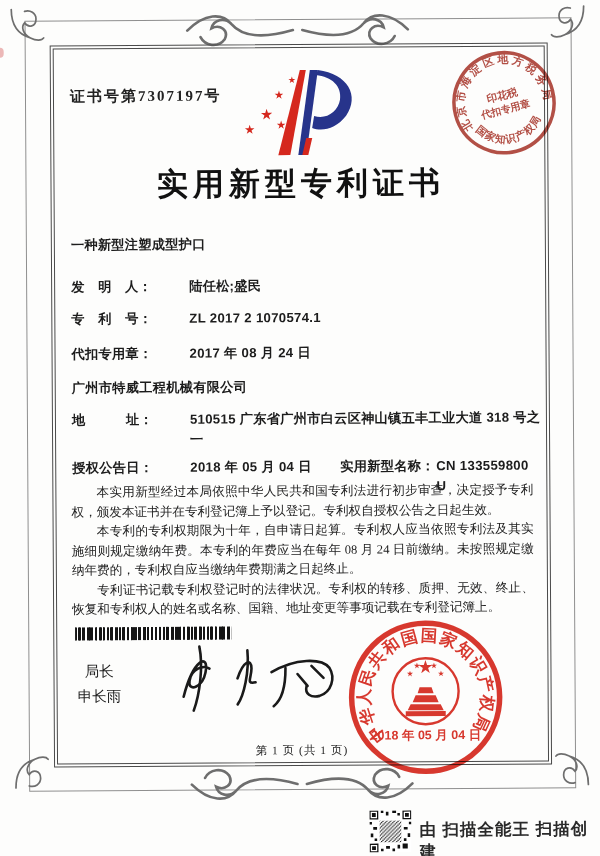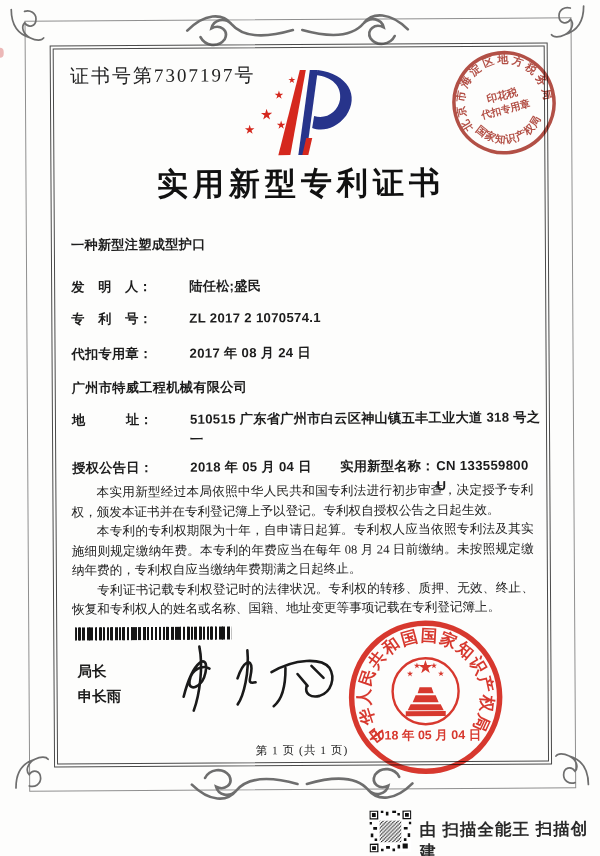--- a/index.html
+++ b/index.html
@@ -2,21 +2,21 @@
 <html lang="zh"><head>
 <meta charset="utf-8">
 <style>
   html,body{margin:0;padding:0;width:600px;height:856px;overflow:hidden;
     background:#fdfdfc;font-family:"Liberation Serif","DejaVu Serif",serif;}
   #paper{position:absolute;left:0;top:0;width:600px;height:856px;transform:rotate(-0.35deg);}
   .frame-outer{position:absolute;left:27px;top:19px;width:545px;height:769px;border:1px solid #8f8f8f;}
   .frame-inner{position:absolute;left:55px;top:47px;width:490px;height:714px;
     border:1px solid #4a4a4a;outline:1px solid #4a4a4a;outline-offset:2px;background:transparent;}
   .ornament{position:absolute;color:#6e6e6e;}
-  .cert-no{position:absolute;left:72px;top:62px;font-size:19px;letter-spacing:2px;color:#222;}
+  .cert-no{position:absolute;left:72px;top:86px;font-size:15px;letter-spacing:2px;color:#222;font-weight:bold;}
   .logo{position:absolute;left:238px;top:68px;width:124px;height:90px;}
   .title{position:absolute;left:0;right:0;top:163px;text-align:center;font-size:31px;font-weight:700;
     letter-spacing:5px;padding-left:5px;color:#111;}
   .fields{position:absolute;left:72px;top:234px;width:470px;
     font-family:"Liberation Sans","DejaVu Sans",sans-serif;font-weight:700;font-size:13.2px;
     letter-spacing:0.3px;color:#1c1c1c;}
   .frow{display:flex;line-height:20px;}
   .frow .lbl{flex:0 0 118px;}
   .frow .val{flex:1;max-width:352px;}
   .mb-a{margin-bottom:22px}.mb-b{margin-bottom:12px}.mb-c{margin-bottom:15px}
@@ -24,21 +24,21 @@
   .grant{display:grid;grid-template-columns:118px 150px 96px 1fr;line-height:20px;}
   .paras{position:absolute;left:71px;top:482px;width:462px;font-size:12.6px;line-height:19.5px;
     text-align:justify;color:#222;}
   .paras p{margin:0;text-indent:2em;}
   .barcode{position:absolute;left:74px;top:626px;width:156px;height:13px;background-color:#fff;
     background-image:
       repeating-linear-gradient(90deg,#151515 0 2px,transparent 2px 4px),
       repeating-linear-gradient(90deg,#151515 0 1px,transparent 1px 7px),
       repeating-linear-gradient(90deg,transparent 0 3px,#151515 3px 5px,transparent 5px 11px);}
   .issuer{position:absolute;left:76px;top:662px;font-family:"Liberation Sans","DejaVu Sans",sans-serif;
-    font-weight:700;font-size:14.5px;color:#1b1b1b;line-height:16px;}
+    font-weight:400;font-size:14.5px;color:#1b1b1b;line-height:16px;text-align:center;}
   .issuer div{margin-bottom:9px;}
   .signature{position:absolute;left:158px;top:638px;width:195px;height:84px;}
   .seal{position:absolute;left:344px;top:618px;width:160px;height:160px;opacity:.92;mix-blend-mode:multiply;}
   .stamp{position:absolute;left:451px;top:49px;width:110px;height:110px;transform:rotate(-14deg);
     opacity:.88;mix-blend-mode:multiply;}
   .page-footer{position:absolute;left:0;right:0;top:743px;text-align:center;font-size:11.5px;
     letter-spacing:1px;color:#222;}
   .qr{position:absolute;left:367px;top:811px;width:42px;height:42px;}
   .scan-caption{position:absolute;left:417px;top:820px;font-family:"Liberation Sans","DejaVu Sans",sans-serif;
     font-size:16.5px;font-weight:700;color:#2a2a2a;letter-spacing:1px;}

